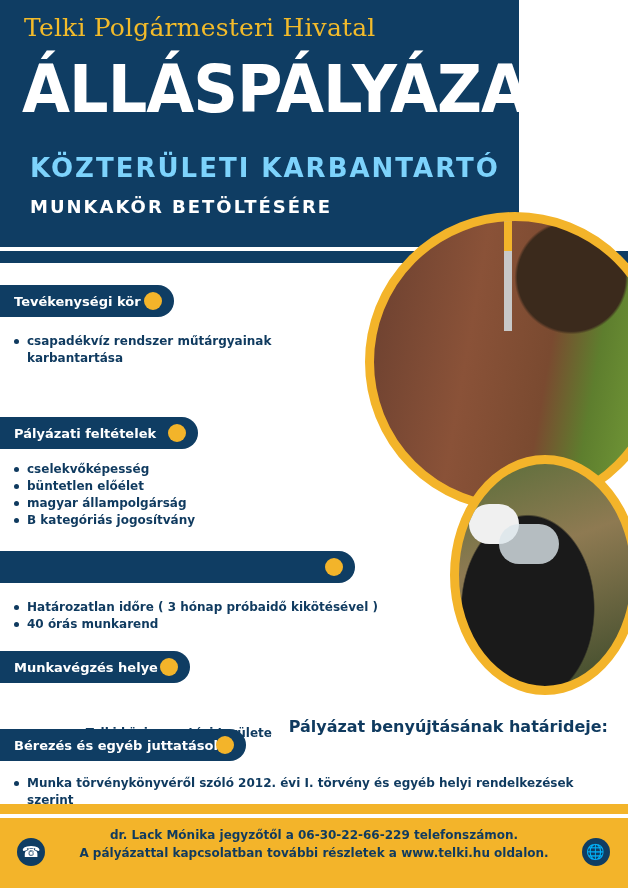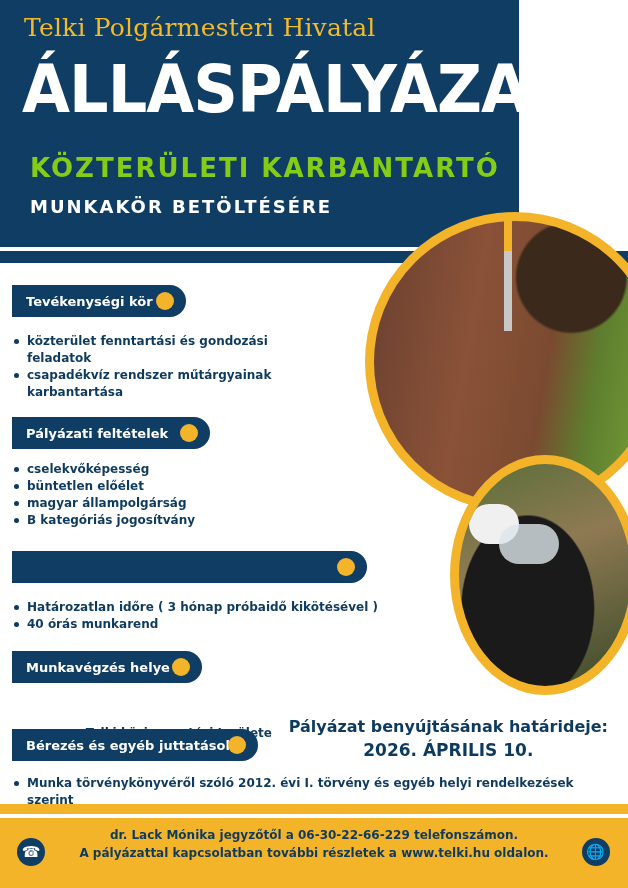--- a/index.html
+++ b/index.html
@@ -4,45 +4,45 @@
   <style>
     * { box-sizing: border-box; margin: 0; padding: 0; }
     html, body { width: 628px; height: 888px; overflow: hidden; background: #ffffff; }
     body { position: relative; font-family: "DejaVu Sans", sans-serif; color: #0f3a5f; }
 
     .header { position: absolute; left: 0; top: 0; width: 519px; height: 247px; background: #0f3d63; }
     .stripe { position: absolute; left: 0; top: 251px; width: 628px; height: 12px; background: #0f3d63; }
 
     .org { position: absolute; left: 24px; top: 13px; font-family: "DejaVu Serif", serif; color: #f3bb2a; font-size: 25px; letter-spacing: 0.2px; }
     .title { position: absolute; left: 22px; top: 57px; font-family: "DejaVu Sans", sans-serif; font-weight: bold; color: #ffffff; font-size: 66px; letter-spacing: -1px; line-height: 1; transform: scaleX(0.94); transform-origin: left center; }
-    .subtitle { position: absolute; left: 30px; top: 153px; font-weight: bold; color: #84cc16; font-size: 26px; letter-spacing: 2px; }
+    .subtitle { position: absolute; left: 30px; top: 153px; font-weight: bold; color: #7dd3fc; font-size: 26px; letter-spacing: 2px; }
     .subtitle2 { position: absolute; left: 30px; top: 196px; font-weight: bold; color: #ffffff; font-size: 18px; letter-spacing: 2px; }
 
     .photo { position: absolute; border-radius: 50%; border: 9px solid #f3b42a; overflow: hidden; }
     .photo-dig { left: 365px; top: 212px; width: 300px; height: 300px;
       background:
         radial-gradient(circle at 70% 20%, #3b2a1c 0 18%, transparent 19%),
         linear-gradient(100deg, #6b4030 0%, #8a5238 35%, #7a4a30 60%, #5e7e2e 75%, #7aa33a 100%); }
     .photo-trash { left: 450px; top: 455px; width: 190px; height: 240px;
       background:
         radial-gradient(ellipse at 40% 65%, #1a1a1a 0 45%, transparent 46%),
         linear-gradient(160deg, #5a6e3a 0%, #8e7a52 40%, #3c4a2a 100%); }
     .shovel { position: absolute; left: 130px; top: 0; width: 8px; height: 110px; background: #c8c8c8; border-top: 30px solid #f3b42a; }
     .bottle { position: absolute; left: 40px; top: 60px; width: 60px; height: 40px; border-radius: 20px; background: rgba(220,230,235,0.8); }
     .glove { position: absolute; left: 10px; top: 40px; width: 50px; height: 40px; border-radius: 20px; background: #f0f0f0; }
 
-    .pill { position: absolute; left: 12px; height: 32px; background: #0f3d63; border-radius: 0 16px 16px 0; display: flex; align-items: center; padding-left: 14px; }
+    .pill { position: absolute; left: 0; height: 32px; background: #0f3d63; border-radius: 0 16px 16px 0; display: flex; align-items: center; padding-left: 14px; }
     .pill-label { color: #ffffff; font-weight: bold; font-size: 13px; white-space: nowrap; }
     .pill-dot { position: absolute; right: 12px; top: 7px; width: 18px; height: 18px; border-radius: 50%; background: #f3b42a; }
 
     .list { position: absolute; left: 12px; list-style: none; }
     .list li { position: relative; padding-left: 15px; font-weight: bold; font-size: 12px; line-height: 17px; color: #0f3a5f; }
     .list li::before { content: ""; position: absolute; left: 2px; top: 6px; width: 5px; height: 5px; border-radius: 50%; background: #0f3a5f; }
 
-    .deadline { position: absolute; right: 20px; top: 716px; text-align: center; font-weight: bold; color: #0f3a5f; }
+    .deadline { position: absolute; right: 20px; top: 716px; text-align: right; font-weight: bold; color: #0f3a5f; }
     .deadline-label { font-size: 16px; line-height: 22px; }
     .deadline-date { font-size: 17px; line-height: 24px; }
 
     .footer-stripe { position: absolute; left: 0; top: 804px; width: 628px; height: 10px; background: #f3b42a; }
     .footer { position: absolute; left: 0; top: 818px; width: 628px; height: 70px; background: #f3b42a; }
     .footer-text { position: absolute; left: 60px; right: 60px; top: 8px; text-align: center; font-weight: bold; color: #0f3a5f; font-size: 12px; line-height: 18px; }
     .footer-icon { position: absolute; top: 20px; width: 28px; height: 28px; border-radius: 50%; background: #0f3d63; color: #f3b42a; display: flex; align-items: center; justify-content: center; font-size: 15px; }
     .icon-phone { left: 17px; color: #ffffff; }
     .icon-globe { right: 18px; }
   </style>
@@ -63,21 +63,20 @@
 <div class="photo photo-trash">
   <div class="glove"></div>
   <div class="bottle"></div>
 </div>
 
 <div class="pill" style="top:285px;width:174px;">
   <span class="pill-label">Tevékenységi kör</span>
   <span class="pill-dot"></span>
 </div>
 <ul class="list" style="top:333px;width:290px;">
-  <li>közterület fenntartási és gondozási feladatok</li>
   <li>csapadékvíz rendszer műtárgyainak karbantartása</li>
 </ul>
 
 <div class="pill" style="top:417px;width:198px;">
   <span class="pill-label">Pályázati feltételek</span>
   <span class="pill-dot"></span>
 </div>
 <ul class="list" style="top:461px;width:300px;">
   <li>cselekvőképesség</li>
   <li>büntetlen előélet</li>
@@ -104,21 +103,20 @@
 <div class="pill" style="top:729px;width:246px;">
   <span class="pill-label">Bérezés és egyéb juttatások</span>
   <span class="pill-dot"></span>
 </div>
 <ul class="list" style="top:775px;width:610px;">
   <li>Munka törvénykönyvéről szóló 2012. évi I. törvény  és egyéb helyi rendelkezések szerint</li>
 </ul>
 
 <div class="deadline">
   <div class="deadline-label">Pályázat benyújtásának határideje:</div>
-  <div class="deadline-date">2026. ÁPRILIS 10.</div>
 </div>
 
 <div class="footer-stripe"></div>
 <div class="footer">
   <div class="footer-icon icon-phone">☎</div>
   <div class="footer-text">
     <div>dr. Lack Mónika jegyzőtől a 06-30-22-66-229 telefonszámon.</div>
     <div>A pályázattal kapcsolatban további részletek a www.telki.hu oldalon.</div>
   </div>
   <div class="footer-icon icon-globe">🌐</div>

